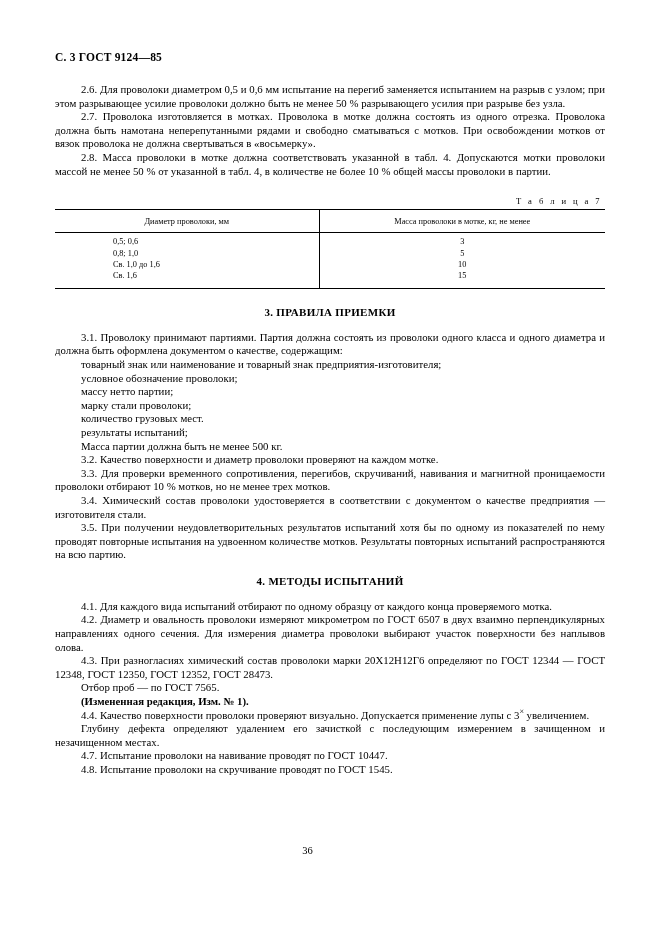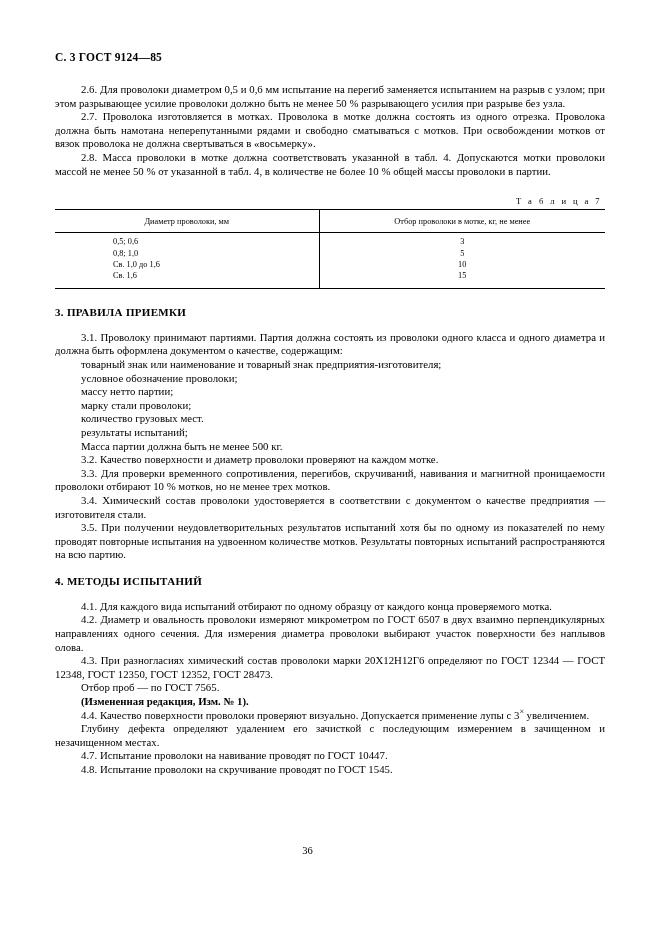--- a/index.html
+++ b/index.html
@@ -103,20 +103,21 @@
     text-align: center;
   }
   table.spec tbody td div.cellrow {
     line-height: 11.4px;
     white-space: nowrap;
   }
 
   h2.section-title {
     font-size: 11px;
     font-weight: bold;
+    text-align: center;
     letter-spacing: 0.3px;
     margin: 0;
     padding: 0;
   }
   .gap-m  { height: 13px; }
 
   .sup-x {
     font-size: 8px;
     vertical-align: super;
     line-height: 0;
@@ -143,21 +144,21 @@
     <p class="para">2.6.  Для проволоки диаметром 0,5 и 0,6 мм испытание на перегиб заменяется испытанием на разрыв с узлом; при этом разрывающее усилие проволоки должно быть не менее 50 % разрывающего усилия при разрыве без узла.</p>
     <p class="para">2.7.  Проволока изготовляется в мотках. Проволока в мотке должна состоять из одного отрезка. Проволока должна быть намотана неперепутанными рядами и свободно сматываться с мотков. При освобождении мотков от вязок проволока не должна свертываться в «восьмерку».</p>
     <p class="para">2.8.  Масса проволоки в мотке должна соответствовать указанной в табл. 4. Допускаются мотки проволоки массой не менее 50 % от указанной в табл. 4, в количестве не более 10 % общей массы проволоки в партии.</p>
 
     <div class="table-caption">Т а б л и ц а  7</div>
 
     <table class="spec">
       <thead>
         <tr>
           <th class="c1">Диаметр проволоки, мм</th>
-          <th class="c2">Отбор проволоки в мотке, кг, не менее</th>
+          <th class="c2">Масса проволоки в мотке, кг, не менее</th>
         </tr>
       </thead>
       <tbody>
         <tr>
           <td class="c1">
             <div class="cellrow">0,5; 0,6</div>
             <div class="cellrow">0,8; 1,0</div>
             <div class="cellrow">Св. 1,0 до 1,6</div>
             <div class="cellrow">Св. 1,6</div>
           </td>

